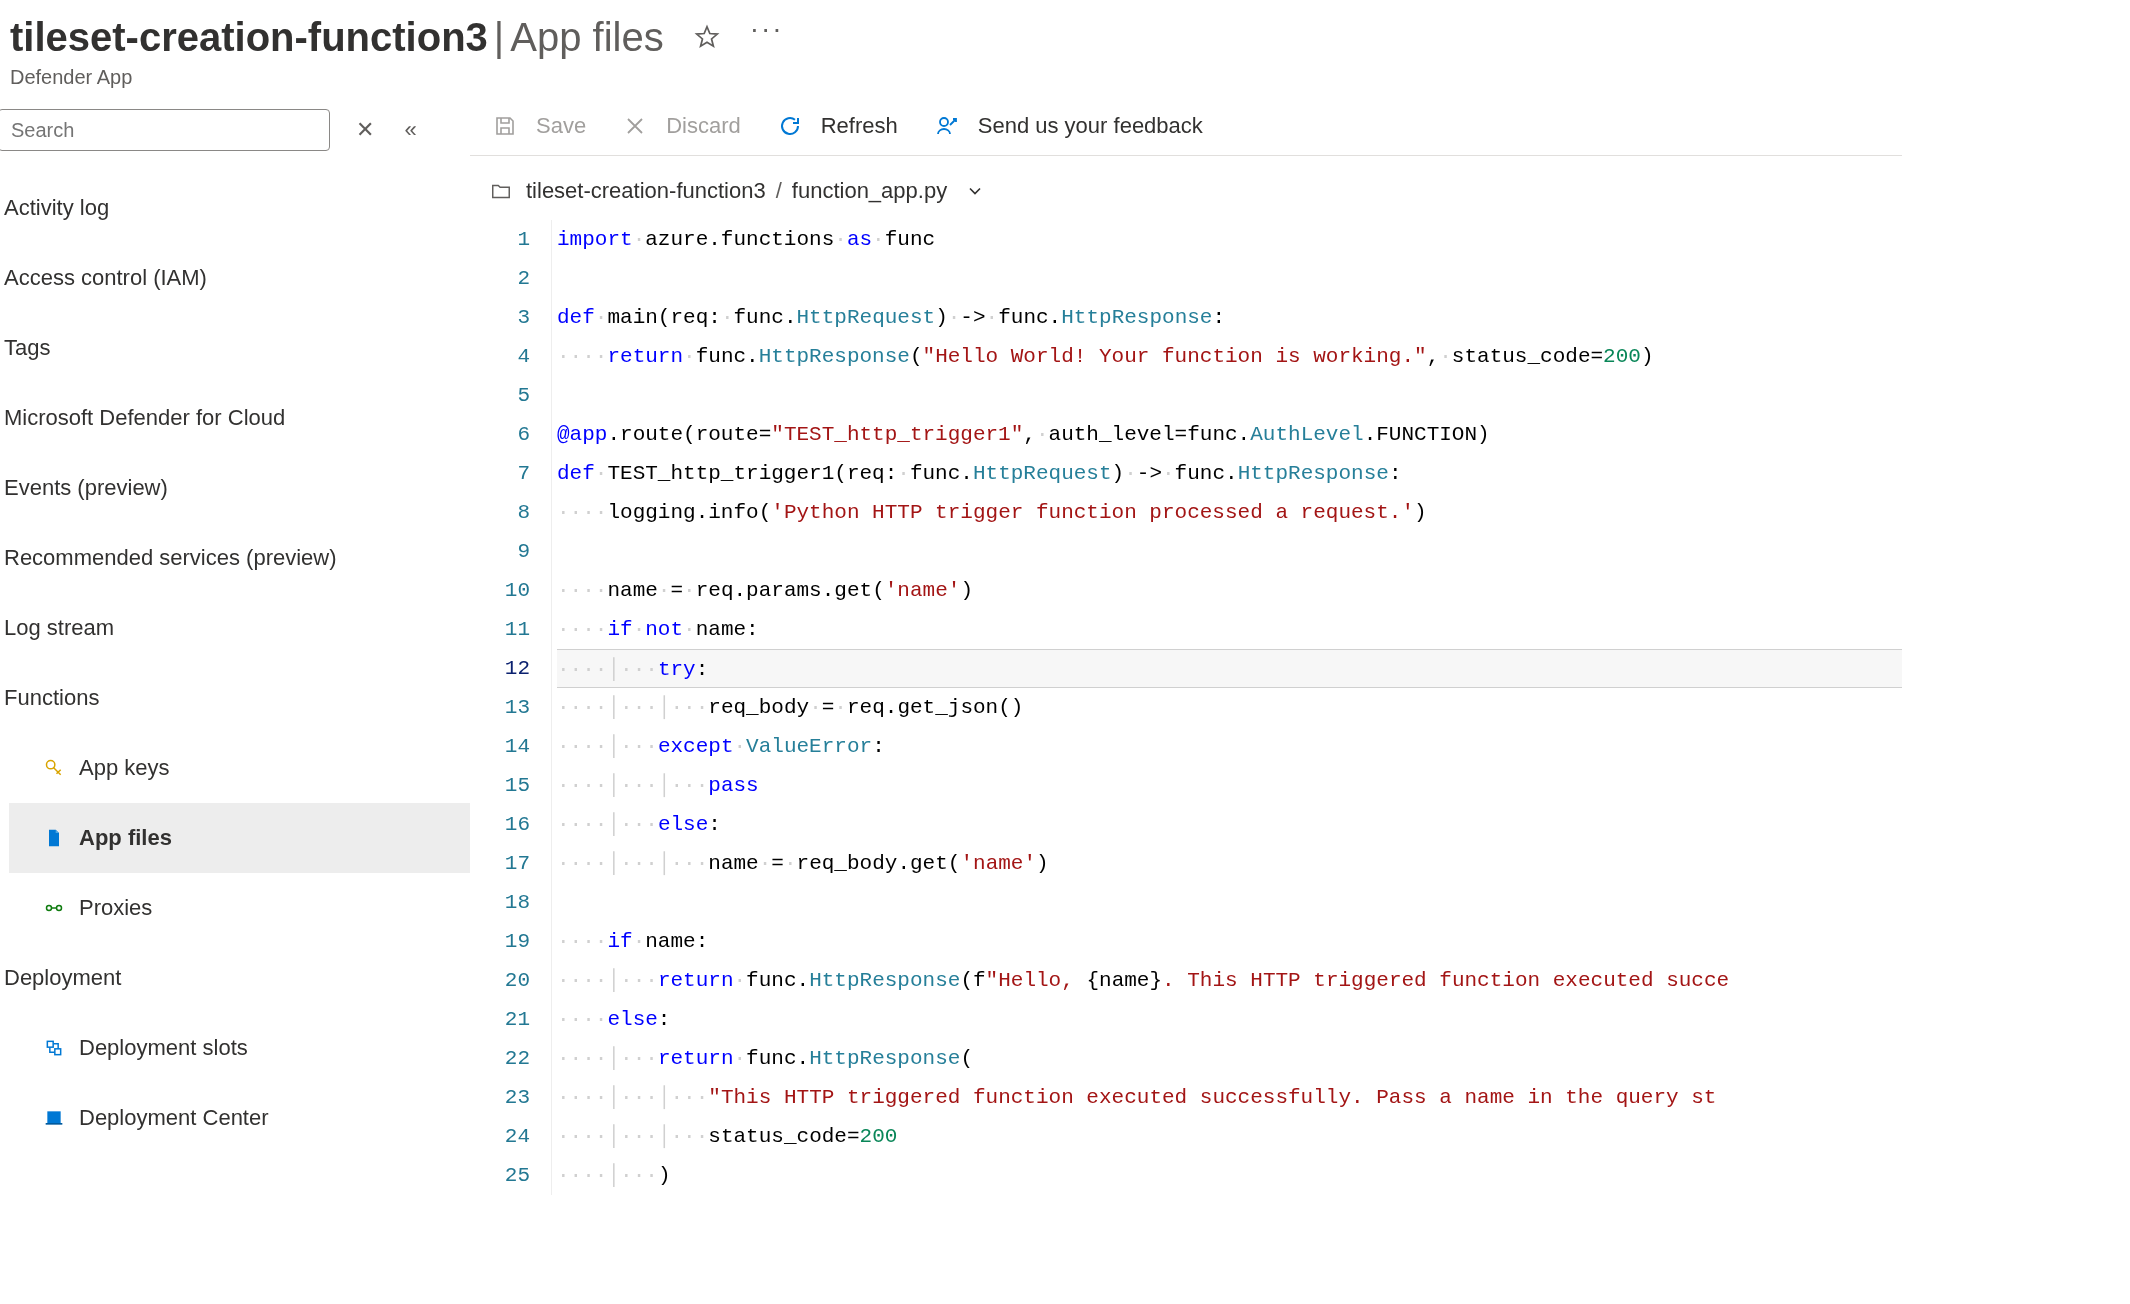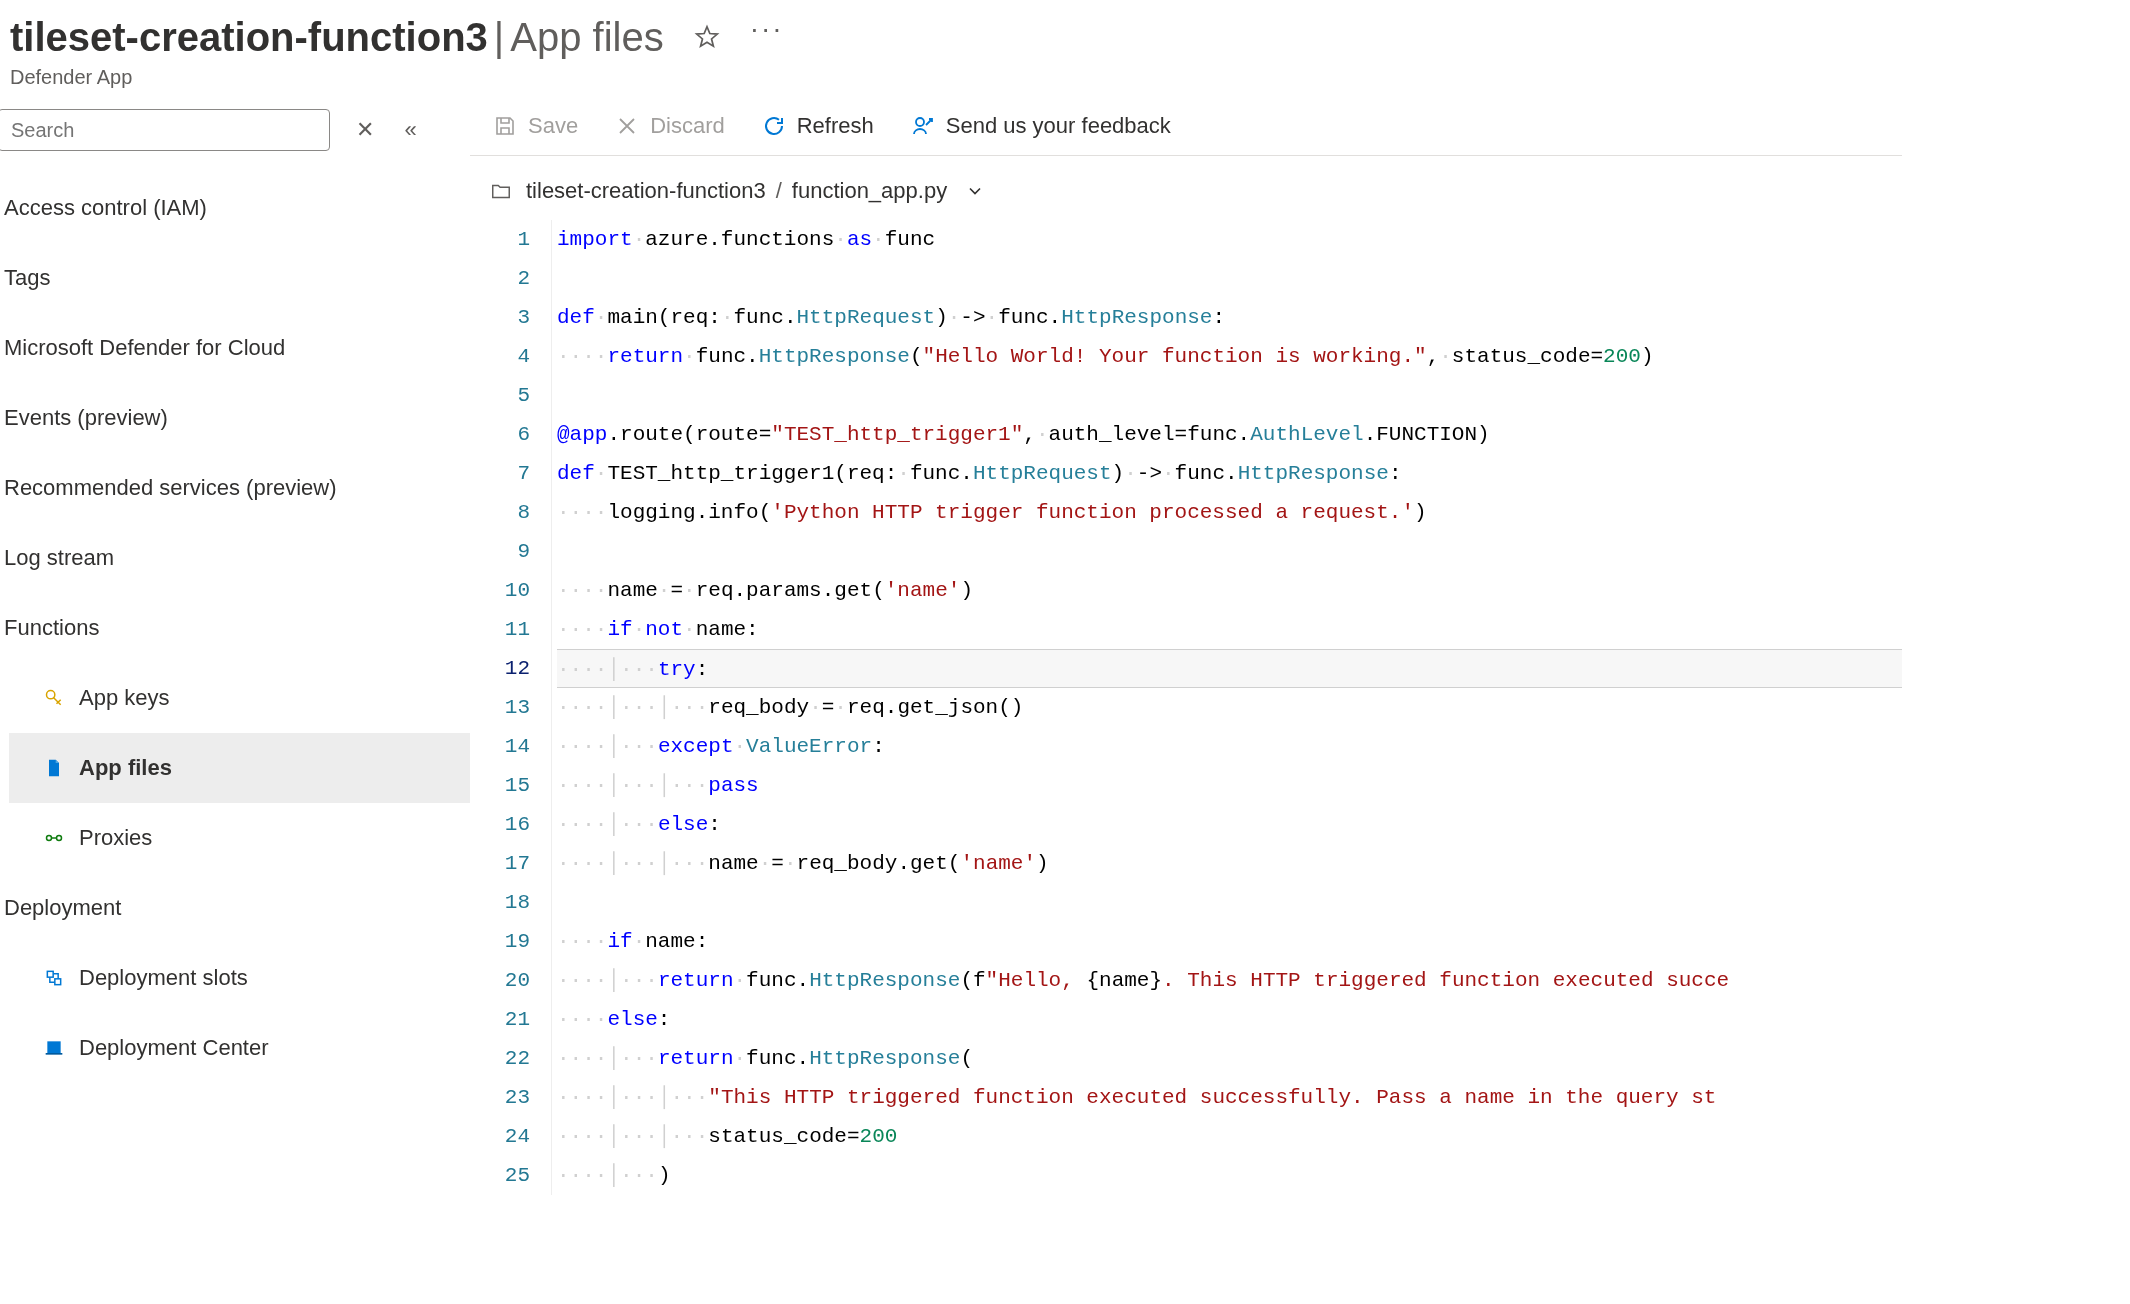--- a/index.html
+++ b/index.html
@@ -45,21 +45,21 @@
   .ic-key svg, .ic-doc svg, .ic-link svg, .ic-slot svg, .ic-center svg { width:20px; height:20px; }
 
   
   .main { flex:1; border-left: 0; }
   .toolbar {
     display:flex; align-items:center; padding: 16px 0 16px 22px;
     border-bottom: 1px solid #e1dfdd;
   }
   .tbtn {
     display:flex; align-items:flex-end; margin-right: 36px; font-size: 22px;
-    cursor:pointer; color:#323130;
+    cursor:pointer; color:#323130;gap:8px;
   }
   .tbtn.disabled { color:#a19f9d; cursor:default; }
   .ticon { width:26px; height:26px; margin-right:10px; display:inline-flex; align-items:center; justify-content:center; }
   .ticon svg { width:24px; height:24px; }
   .ticon.blue svg { stroke:#0078d4; fill:none; }
   .ticon.gray svg { stroke:#a19f9d; fill:none; }
 
   
   .crumb {
     display:flex; align-items:center; padding: 22px 0 16px 20px;
@@ -117,20 +117,23 @@
 
 <div class="row">
 
   <div class="sidebar">
     <div class="srch-row">
       <input class="search-box" placeholder="Search" style="">
       <span class="close-x">✕</span>
       <span class="chev-dbl">«</span>
     </div>
 
+    <div class="nav-item section">
+      <span>Activity log</span>
+    </div>
     <div class="nav-item section">
       <span>Access control (IAM)</span>
     </div>
     <div class="nav-item section">
       <span>Tags</span>
     </div>
     <div class="nav-item section">
       <span>Microsoft Defender for Cloud</span>
     </div>
     <div class="nav-item section">

